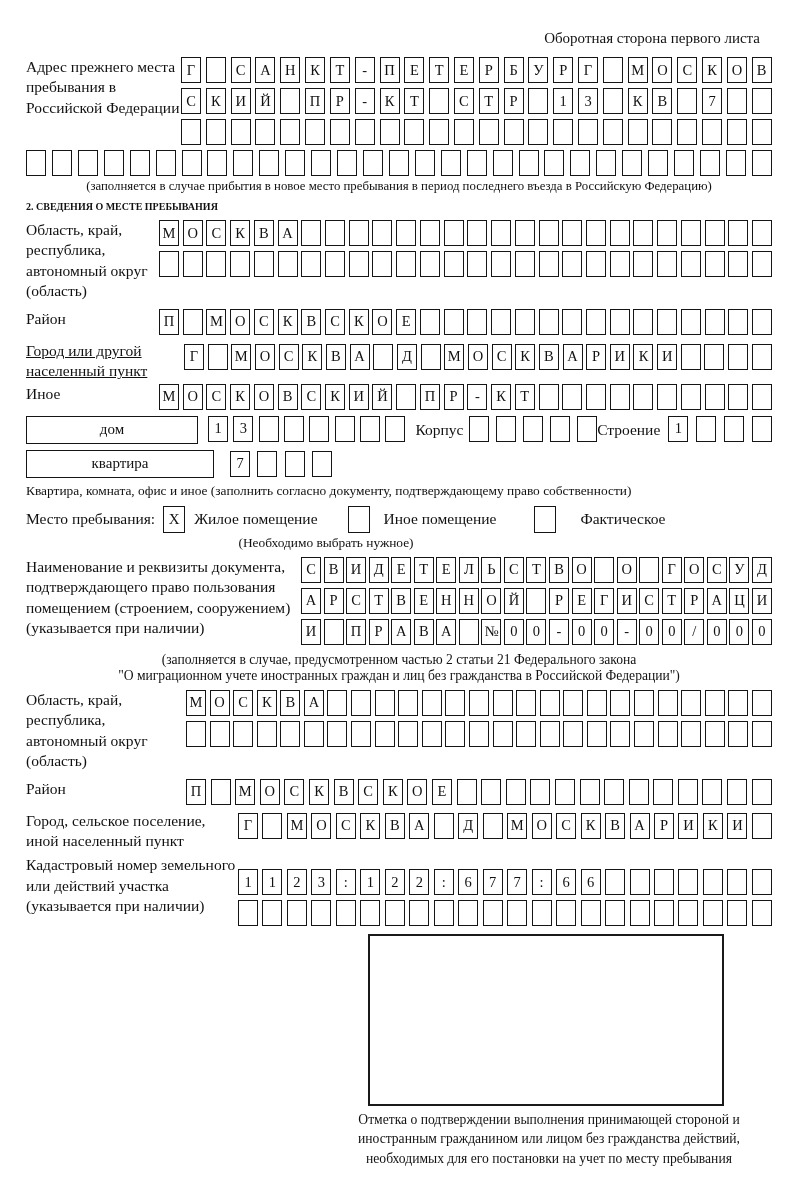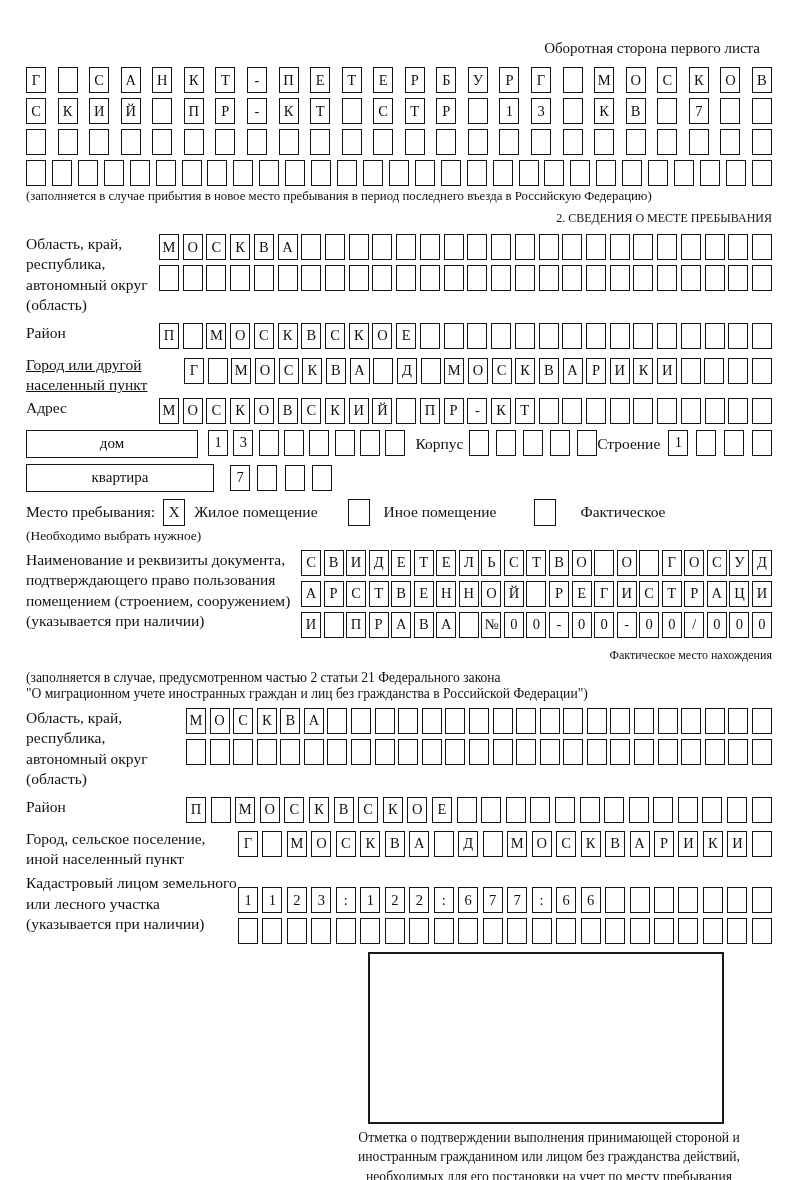--- a/index.html
+++ b/index.html
@@ -3,40 +3,40 @@
 <meta charset="utf-8">
 <style>
   * { margin:0; padding:0; box-sizing:border-box; }
   html,body { background:#ffffff; }
   .page {
     position:relative;
     width:800px; height:1180px;
     background:#fff;
     color:#111;
     font-family:"Liberation Serif","DejaVu Serif",serif;
-    padding:32px 28px 0 26px;
+    padding:22px 28px 0 26px;
     overflow:hidden;
   }
   .hdr { text-align:right; font-size:15px; padding-right:12px; margin-top:8px; }
 
   .frow { display:flex; align-items:flex-start; }
   .flabel { font-size:15.5px; line-height:1.32; flex:none; }
 
   .rows { flex:1; display:flex; flex-direction:column; gap:5px; }
   .boxrow { display:flex; justify-content:space-between; flex:1; }
   .boxrow-fixed { display:flex; justify-content:space-between; }
   .cbox {
     width:20px; height:26px; flex:none;
     border:1.5px solid #151515;
     display:inline-flex; align-items:center; justify-content:center;
     font-size:14.5px; background:#fff;
   }
   .note { font-size:12.8px; }
-  .note-c { }
-  .sec-title { text-align:right; font-weight:normal; font-size:12px; }
+  .note-c { text-align:center; }
+  .sec-title { text-align:left; font-weight:bold; font-size:10px; }
 
   .widebox {
     border:1.6px solid #151515; height:28px;
     display:inline-flex; align-items:center; justify-content:center;
     font-size:15px; flex:none;
   }
   .inline-lbl { font-size:15.5px; line-height:28px; flex:none; }
 
   .chk {
     width:22px; height:27px; flex:none;
@@ -55,20 +55,21 @@
   }
 </style>
 </head>
 <body>
 
 <div class="page">
 
   <div class="hdr">Оборотная сторона первого листа</div>
 
   <div class="frow" style="margin-top:10px;">
+    <div class="flabel" style="width:155px;">Адрес прежнего места пребывания в Российской Федерации</div>
     <div class="rows">
       <div class="boxrow">
           <span class="cbox">Г</span>
           <span class="cbox"></span>
           <span class="cbox">С</span>
           <span class="cbox">А</span>
           <span class="cbox">Н</span>
           <span class="cbox">К</span>
           <span class="cbox">Т</span>
           <span class="cbox">-</span>
@@ -297,21 +298,21 @@
         <span class="cbox">К</span>
         <span class="cbox">И</span>
         <span class="cbox"></span>
         <span class="cbox"></span>
         <span class="cbox"></span>
         <span class="cbox"></span>
       </div>
   </div>
 
   <div class="frow" style="margin-top:2px;">
-    <div class="flabel" style="width:133px;">Адрес</div>
+    <div class="flabel" style="width:133px;">Иное</div>
     <div class="boxrow">
         <span class="cbox">М</span>
         <span class="cbox">О</span>
         <span class="cbox">С</span>
         <span class="cbox">К</span>
         <span class="cbox">О</span>
         <span class="cbox">В</span>
         <span class="cbox">С</span>
         <span class="cbox">К</span>
         <span class="cbox">И</span>
@@ -366,20 +367,21 @@
 
   <div class="frow" style="margin-top:6px; align-items:center;">
     <span class="widebox" style="width:188px;">квартира</span>
     <span class="boxrow-fixed" style="width:102px; margin-left:16px;">
         <span class="cbox">7</span>
         <span class="cbox"></span>
         <span class="cbox"></span>
         <span class="cbox"></span>
       </span>
   </div>
+  <div class="note" style="margin-top:5px; font-size:13.4px;">Квартира, комната, офис и иное (заполнить согласно документу, подтверждающему право собственности)</div>
 
   <div class="frow" style="margin-top:7px; align-items:center;">
     <span class="flabel">Место пребывания:</span>
     <span class="chk" style="margin-left:8px;">X</span>
     <span class="flabel" style="margin-left:9px;">Жилое помещение</span>
     <span class="chk" style="margin-left:30px;"></span>
     <span class="flabel" style="margin-left:14px;">Иное помещение</span>
     <span class="chk" style="margin-left:38px;"></span>
     <span class="flabel" style="margin-left:24px;">Фактическое</span>
   </div>
@@ -453,21 +455,20 @@
           <span class="cbox">0</span>
           <span class="cbox">0</span>
           <span class="cbox">/</span>
           <span class="cbox">0</span>
           <span class="cbox">0</span>
           <span class="cbox">0</span>
         </div>
     </div>
   </div>
 
-  <div class="sec-title" style="margin-top:10px;">Фактическое место нахождения</div>
   <div class="note note-c" style="margin-top:7px; font-size:13.6px;">(заполняется в случае, предусмотренном частью 2 статьи 21 Федерального закона</div>
   <div class="note note-c" style="font-size:13.6px;">"О миграционном учете иностранных граждан и лиц без гражданства в Российской Федерации")</div>
 
   <div class="frow" style="margin-top:6px;">
     <div class="flabel" style="width:160px;">Область, край, республика, автономный округ (область)</div>
     <div class="rows">
       <div class="boxrow">
           <span class="cbox">М</span>
           <span class="cbox">О</span>
           <span class="cbox">С</span>
@@ -576,21 +577,21 @@
         <span class="cbox">А</span>
         <span class="cbox">Р</span>
         <span class="cbox">И</span>
         <span class="cbox">К</span>
         <span class="cbox">И</span>
         <span class="cbox"></span>
       </div>
   </div>
 
   <div class="frow" style="margin-top:4px;">
-    <div class="flabel" style="width:212px;">Кадастровый лицом земельного или лесного участка (указывается при наличии)</div>
+    <div class="flabel" style="width:212px;">Кадастровый номер земельного или действий участка (указывается при наличии)</div>
     <div class="rows" style="margin-top:14px;">
       <div class="boxrow">
           <span class="cbox">1</span>
           <span class="cbox">1</span>
           <span class="cbox">2</span>
           <span class="cbox">3</span>
           <span class="cbox">:</span>
           <span class="cbox">1</span>
           <span class="cbox">2</span>
           <span class="cbox">2</span>

